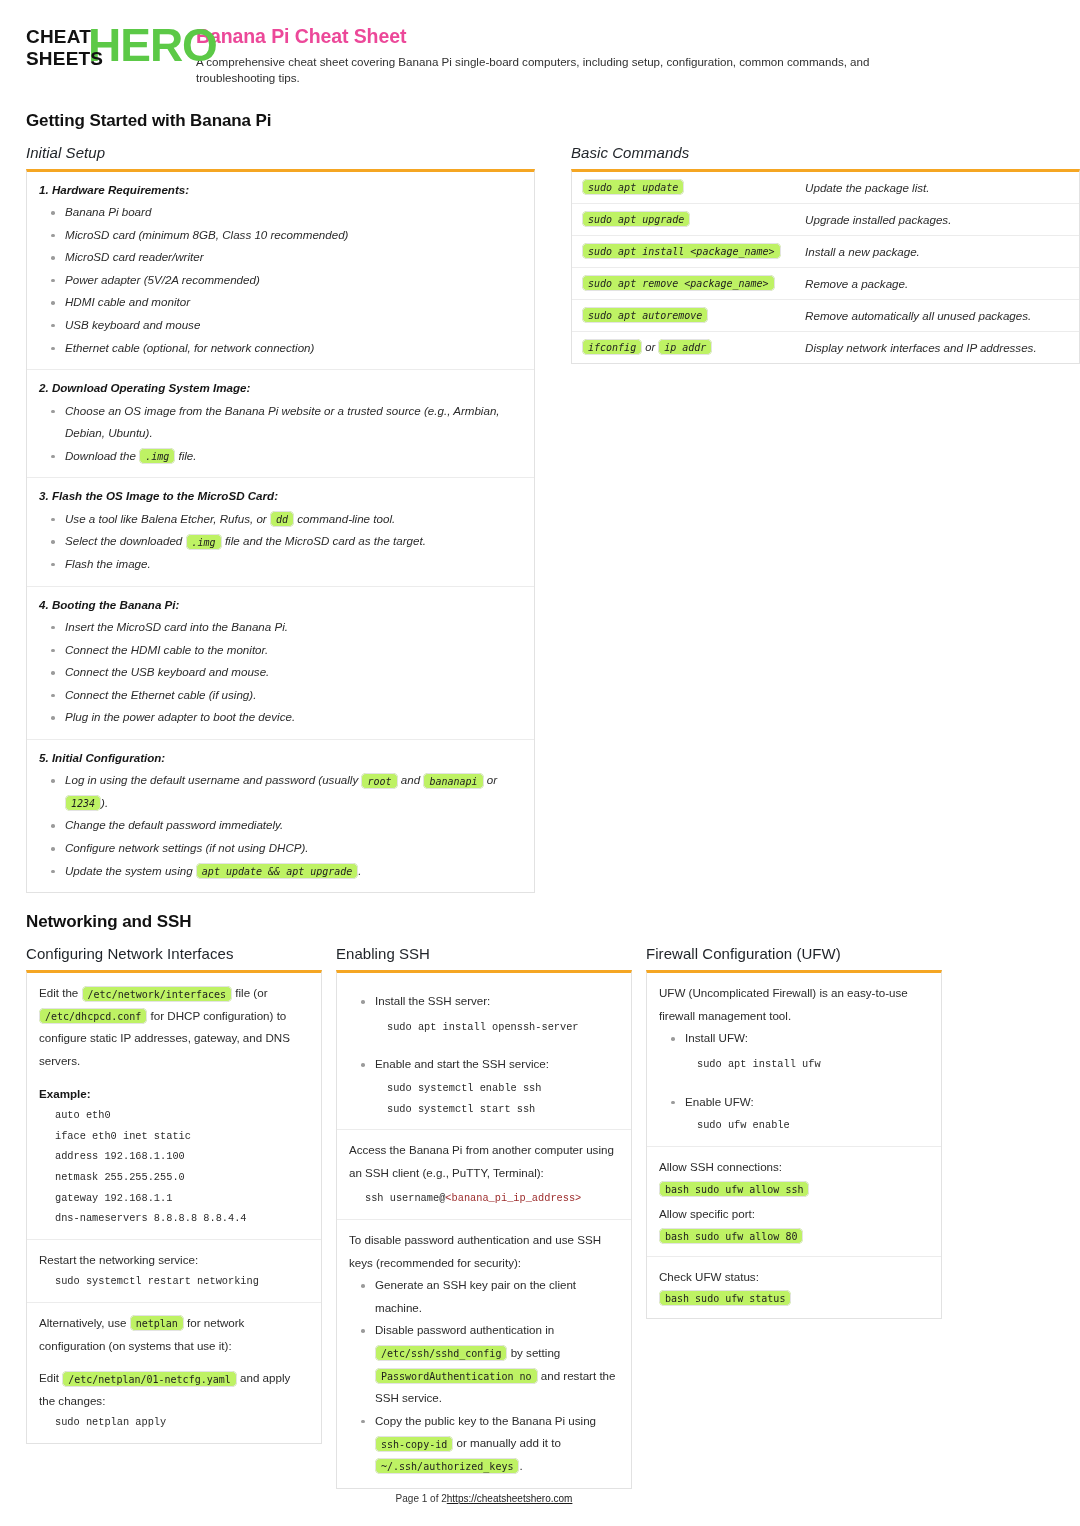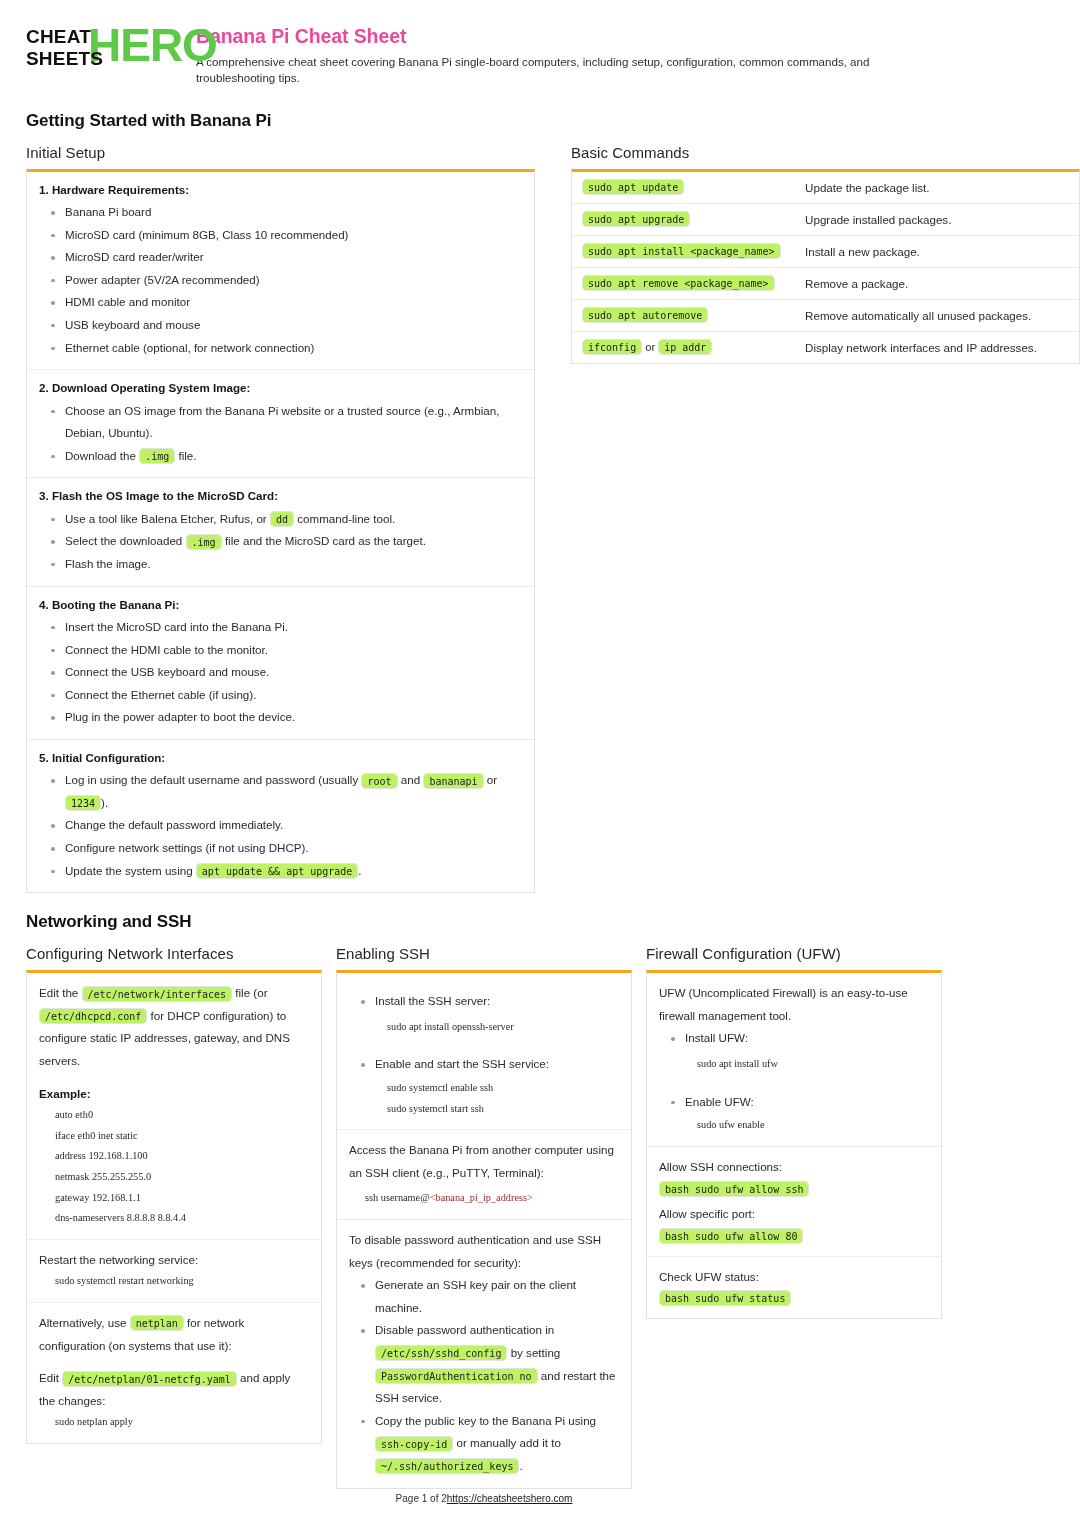--- a/index.html
+++ b/index.html
@@ -141,21 +141,21 @@
     background: #bef264;
     border: 1px solid #e3e3e3;
     border-radius: 5px;
     padding: 1.5px 5px;
     color: #1d1d1d;
     white-space: nowrap;
     line-height: 1.4;
   }
   
   .codeblock {
-    font-family: Liberation Serif, serif;
+    font-family: Liberation Mono, monospace;
     font-size: 10.3px;
     line-height: 2.0;
     color: #2b2b2b;
     padding-left: 16px;
     white-space: pre;
   }
   .codeblock.ind2 { padding-left: 38px; }
   .codeblock .ph { color: #9c2b2b; }
 
   
@@ -171,20 +171,21 @@
   td.c-cmd { width: 44%; }
   td.c-desc { color: #2b2b2b; }
   .orword { font-size: 11.2px; color: #2b2b2b; padding: 0 3px; }
 
   
   .two-col {
     display: grid;
     grid-template-columns: 509px 509px;
     gap: 0 36px;
     align-items: start;
+    font-style: italic;
   }
   .three-col {
     display: grid;
     grid-template-columns: 1fr 1fr 1fr;
     gap: 0 14px;
     align-items: start;
     margin-top: 10px;
   }
 
   

